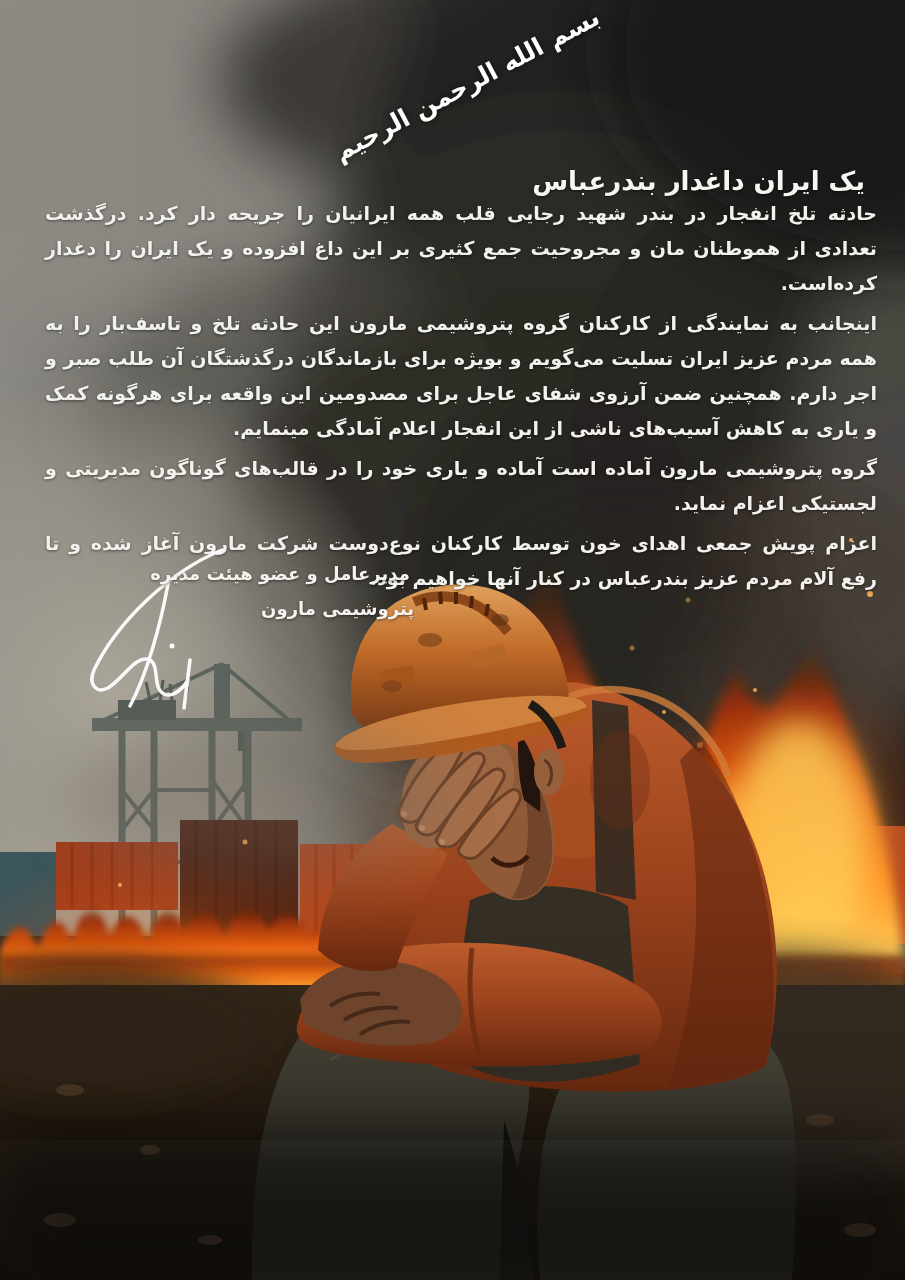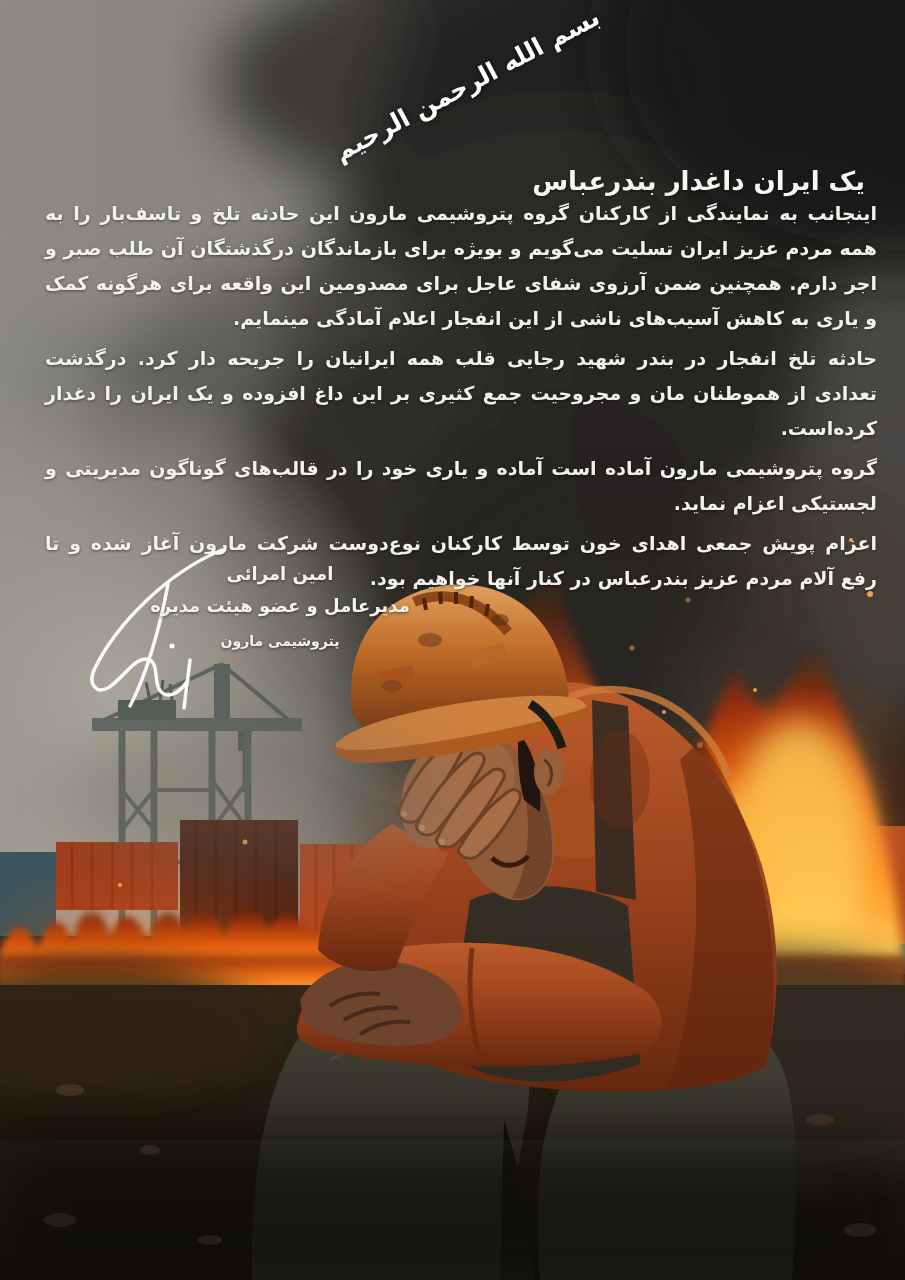--- a/index.html
+++ b/index.html
@@ -27,21 +27,21 @@
     text-shadow:0 1px 3px rgba(0,0,0,.5);
   }
   .body-text p{margin:0 0 5px 0;}
   .signature-block{
     position:absolute;top:564px;left:146px;width:268px;
     direction:rtl;text-align:center;color:#f5f3ef;font-weight:bold;
     text-shadow:0 1px 3px rgba(0,0,0,.55);
   }
   .sig-name{font-size:18px;line-height:20px;margin-bottom:12px;}
   .sig-role{font-size:18px;line-height:20px;margin-bottom:15px;}
-  .sig-company{font-size:14px;line-height:20px;}
+  .sig-company{font-size:18px;line-height:20px;text-align:right;}
   .signature-svg{position:absolute;left:72px;top:542px;}
 </style>
 </head>
 <body>
 
 <div class="poster">
 
   <svg class="scene" viewBox="0 0 905 1280" preserveAspectRatio="none" aria-hidden="true">
     <defs>
       <linearGradient id="skyX" x1="0" y1="0" x2="1" y2="0">
@@ -254,34 +254,33 @@
       <rect x="0" y="1140" width="905" height="140" fill="#0e0a08" opacity="0.55" filter="url(#blur30)"></rect>
       <ellipse cx="905" cy="50" rx="300" ry="220" fill="#161715" opacity="0.7" filter="url(#blur30)"></ellipse>
     </g>
   </svg>
 
   <div class="bismillah">بسم الله الرحمن الرحیم</div>
 
   <h1 class="title">یک ایران داغدار بندرعباس</h1>
 
   <div class="body-text">
+    <p>حادثه تلخ انفجار در بندر شهید رجایی قلب همه ایرانیان را جریحه دار کرد. درگذشت تعدادی از هموطنان مان و مجروحیت جمع کثیری بر این داغ افزوده و یک ایران را دغدار کرده‌است.</p>
     <p>اینجانب به نمایندگی از کارکنان گروه پتروشیمی مارون این حادثه تلخ و تاسف‌بار را به همه مردم عزیز ایران تسلیت می‌گویم و بویژه برای بازماندگان درگذشتگان آن طلب صبر و اجر دارم. همچنین ضمن آرزوی شفای عاجل برای مصدومین این واقعه برای هرگونه کمک و یاری به کاهش آسیب‌های ناشی از این انفجار اعلام آمادگی مینمایم.</p>
-    <p>حادثه تلخ انفجار در بندر شهید رجایی قلب همه ایرانیان را جریحه دار کرد. درگذشت تعدادی از هموطنان مان و مجروحیت جمع کثیری بر این داغ افزوده و یک ایران را دغدار کرده‌است.</p>
     <p>گروه پتروشیمی مارون آماده است آماده و یاری خود را در قالب‌های گوناگون مدیریتی و لجستیکی اعزام نماید.</p>
     <p>اعزام پویش جمعی اهدای خون توسط کارکنان نوع‌دوست شرکت مارون آغاز شده و تا رفع آلام مردم عزیز بندرعباس در کنار آنها خواهیم بود.</p>
   </div>
 
   <svg class="signature-svg" width="185" height="170" viewBox="0 0 185 170" aria-hidden="true">
     <g stroke="#ffffff" stroke-width="3.5" fill="none" stroke-linecap="round" opacity="0.95">
       <path d="M150,8 C96,30 44,82 22,128 C16,142 24,152 36,146 C52,136 64,112 78,118 C88,124 80,146 92,152 C100,156 110,148 116,138"></path>
       <path d="M96,42 C88,86 74,134 58,164"></path>
       <path d="M118,118 L112,166"></path>
     </g>
     <circle cx="100" cy="104" r="2.5" fill="#ffffff"></circle>
   </svg>
 
   <div class="signature-block">
-    <div class="sig-name">امین امرائی</div>
     <div class="sig-role">مدیرعامل و عضو هیئت مدیره</div>
     <div class="sig-company">پتروشیمی مارون</div>
   </div>
 
 </div>
 
 </body></html>

